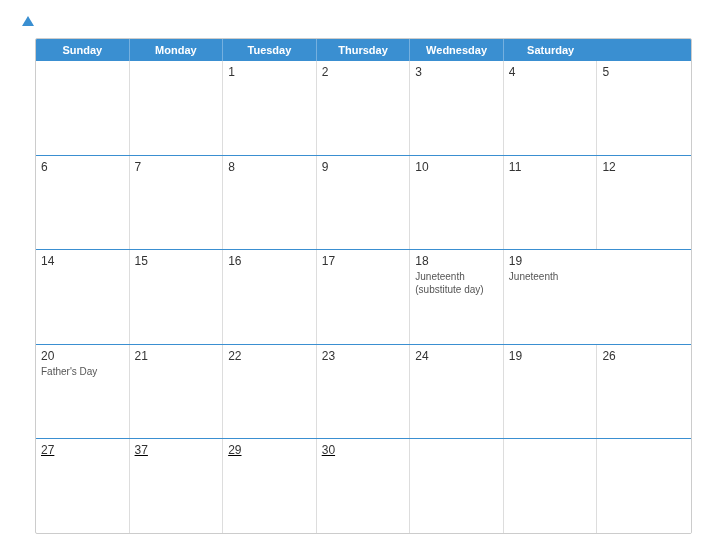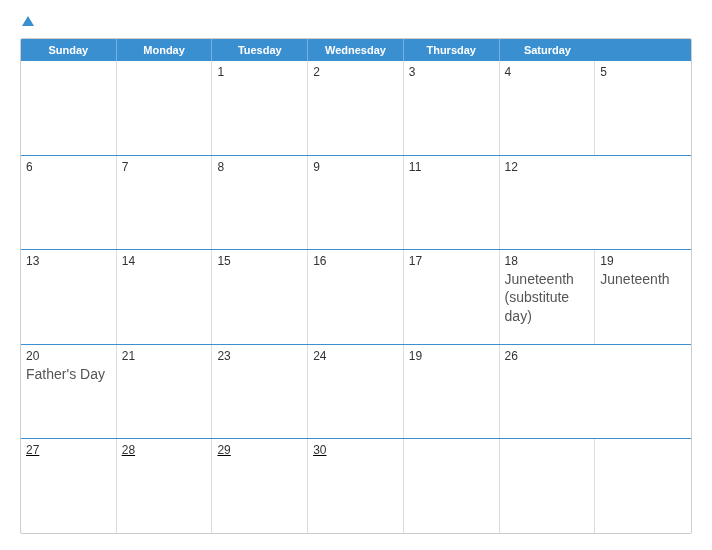--- a/index.html
+++ b/index.html
@@ -65,20 +65,21 @@
       color: #333;
       text-align: right;
     }
     .calendar {
       flex: 1;
       border: 1px solid #ccc;
       border-radius: 2px;
       overflow: hidden;
       display: flex;
       flex-direction: column;
+      margin-left: 15px;
     }
     .cal-header {
       display: grid;
       grid-template-columns: repeat(7, 1fr);
       background: #3a8fd1;
     }
     .cal-header-cell {
       color: #fff;
       font-size: 11px;
       font-weight: bold;
@@ -120,21 +121,21 @@
     .cal-cell.empty {
       background: #fff;
     }
     .day-num {
       font-size: 12px;
       color: #333;
       display: block;
       margin-bottom: 2px;
     }
     .day-event {
-      font-size: 14px;
+      font-size: 10px;
       color: #555;
       line-height: 1.3;
       margin-top: 2px;
     }
   </style>
 </head>
 <body>
 
 <div class="page">
   <div class="header">
@@ -147,22 +148,22 @@
     </div>
     <div class="title"></div>
     <div class="country"></div>
   </div>
 
   <div class="calendar">
     <div class="cal-header" id="cal-header">
         <div class="cal-header-cell">Sunday</div>
         <div class="cal-header-cell">Monday</div>
         <div class="cal-header-cell">Tuesday</div>
+        <div class="cal-header-cell">Thursday</div>
         <div class="cal-header-cell">Wednesday</div>
-        <div class="cal-header-cell">Thursday</div>
         <div class="cal-header-cell">Saturday</div>
       </div>
     <div class="cal-body" id="cal-body">
         <div class="cal-week">
           <div class="cal-cell empty"></div>
           <div class="cal-cell empty"></div>
           <div class="cal-cell">
             <span class="day-num">1</span>
           </div>
           <div class="cal-cell">
@@ -185,30 +186,30 @@
           <div class="cal-cell">
             <span class="day-num">7</span>
           </div>
           <div class="cal-cell">
             <span class="day-num">8</span>
           </div>
           <div class="cal-cell">
             <span class="day-num">9</span>
           </div>
           <div class="cal-cell">
+            <span class="day-num">10</span>
+          </div>
+          <div class="cal-cell">
             <span class="day-num">11</span>
           </div>
           <div class="cal-cell">
             <span class="day-num">12</span>
           </div>
         </div>
         <div class="cal-week">
-          <div class="cal-cell">
-            <span class="day-num">13</span>
-          </div>
           <div class="cal-cell">
             <span class="day-num">14</span>
           </div>
           <div class="cal-cell">
             <span class="day-num">15</span>
           </div>
           <div class="cal-cell">
             <span class="day-num">16</span>
           </div>
           <div class="cal-cell">
@@ -226,38 +227,41 @@
         </div>
         <div class="cal-week">
           <div class="cal-cell">
             <span class="day-num">20</span>
             <div class="day-event">Father's Day</div>
           </div>
           <div class="cal-cell">
             <span class="day-num">21</span>
           </div>
           <div class="cal-cell">
+            <span class="day-num">22</span>
+          </div>
+          <div class="cal-cell">
             <span class="day-num">23</span>
           </div>
           <div class="cal-cell">
             <span class="day-num">24</span>
           </div>
           <div class="cal-cell">
             <span class="day-num">19</span>
           </div>
           <div class="cal-cell">
             <span class="day-num">26</span>
           </div>
         </div>
         <div class="cal-week">
           <div class="cal-cell">
             <span class="day-num">27</span>
           </div>
           <div class="cal-cell">
-            <span class="day-num">28</span>
+            <span class="day-num">37</span>
           </div>
           <div class="cal-cell">
             <span class="day-num">29</span>
           </div>
           <div class="cal-cell">
             <span class="day-num">30</span>
           </div>
           <div class="cal-cell empty"></div>
           <div class="cal-cell empty"></div>
           <div class="cal-cell empty"></div>

